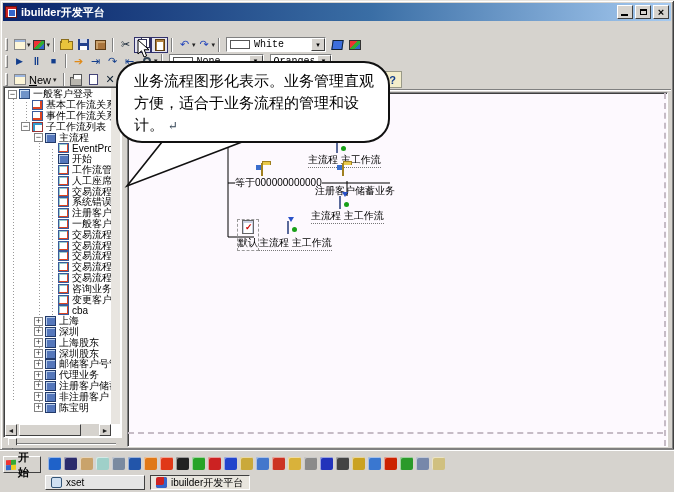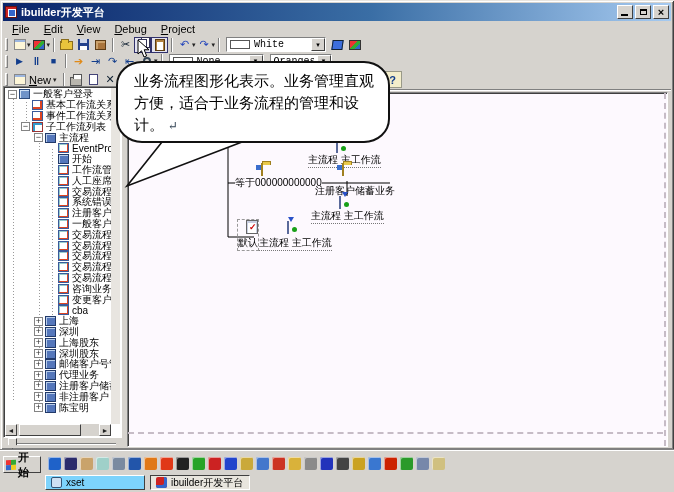--- a/index.html
+++ b/index.html
@@ -143,21 +143,21 @@
     border-color:#fff #404040 #404040 #fff;display:flex;align-items:center;gap:2px;padding:0 2px;font-size:11px;font-weight:bold;}
   .winflag{width:10px;height:10px;display:grid;grid-template-columns:5px 5px;grid-template-rows:5px 5px;transform:skewY(-4deg);}
   .winflag i{display:block;}
   .winflag i:nth-child(1){background:#e33;}
   .winflag i:nth-child(2){background:#3a3;}
   .winflag i:nth-child(3){background:#36c;}
   .winflag i:nth-child(4){background:#ec2;}
   #ql-row{position:absolute;left:48px;top:6px;display:flex;gap:3px;}
   .ql{width:13px;height:13px;border-radius:2px;box-shadow:inset 1px 1px 0 rgba(255,255,255,.55);}
   #task-row{position:absolute;left:45px;top:24px;display:flex;gap:5px;}
-  .taskbtn{height:15px;background:#7dd3fc;border:1px solid;border-color:#fff #404040 #404040 #fff;
+  .taskbtn{height:15px;background:#e5e5e5;border:1px solid;border-color:#fff #404040 #404040 #fff;
     display:flex;align-items:center;gap:4px;padding:0 5px;font-size:10px;min-width:100px;}
   .taskbtn.active{border-color:#404040 #fff #fff #404040;background:#e8e5de;}
   .task-ico{width:11px;height:11px;border-radius:2px;}
   .task-ico.mag{background:#cfe0f2;border:1px solid #357;}
   .task-ico.ib{background:#c22;box-shadow:inset -3px -3px 0 #36c;}
   #tray{position:absolute;right:4px;top:4px;width:90px;height:33px;border:1px solid;border-color:#808080 #fff #fff #808080;
     padding:2px 3px;}
   #tray-r1{display:flex;gap:3px;align-items:center;}
   #tray-r2{display:flex;gap:3px;align-items:center;margin-top:2px;}
   .tri{width:11px;height:11px;border-radius:2px;box-shadow:inset 1px 1px 0 rgba(255,255,255,.5);}
@@ -175,27 +175,20 @@
     <span id="title-text">ibuilder开发平台</span>
     <span class="cap-btn">
         <span class="minbar"></span>
       </span>
     <span class="cap-btn">
         <span class="restbox"></span>
       </span>
     <span class="cap-btn close-b">×</span>
   </div>
 
-  <div id="menubar">
-    <span class="menu-item">File</span>
-    <span class="menu-item">Edit</span>
-    <span class="menu-item">View</span>
-    <span class="menu-item">Debug</span>
-    <span class="menu-item">Project</span>
-  </div>
 
   <div class="tbar" id="tb1">
     <span class="grip"></span>
     <span class="tbtn">
         <span class="i-newform"></span>
       </span>
     <span class="dd">▾</span>
     <span class="tbtn">
         <span class="i-pict"></span>
       </span>
@@ -455,21 +448,21 @@
     <div class="dnode" style="left:133px;top:71px"><span class="n-folder"></span></div>
     <div class="dnode nlab" style="left:107px;top:83px;background:#fdf9fe">等于000000000000</div>
 
     <div class="dnode" style="left:214px;top:71px"><span class="n-folder"></span></div>
     <div class="dnode nlab" style="left:187px;top:91px">注册客户储蓄业务</div>
 
     <span class="n-arrow" style="left:214px;top:99px"></span>
     <div class="dnode" style="left:211px;top:104px"><span class="n-process"></span></div>
     <div class="dnode nlab u-dot" style="left:183px;top:116px">主流程 主工作流</div>
 
-    <div class="dnode" id="node5" style="left:110px;top:127px;text-align:right">
+    <div class="dnode" id="node5" style="left:110px;top:127px;text-align:center">
       <span class="n-clip" style="display:inline-block"></span>
       <div class="nlab">默认</div>
     </div>
     <span class="n-arrow" style="left:160px;top:124px"></span>
     <div class="dnode" style="left:159px;top:129px"><span class="n-process"></span></div>
     <div class="dnode nlab u-dot" style="left:131px;top:143px">主流程 主工作流</div>
   </div>
 
   <svg id="bubble-tail" width="160" height="70">
     <path d="M62,14 L27,58 L142,14" fill="#ffffff" stroke="#111" stroke-width="1.6"></path>

